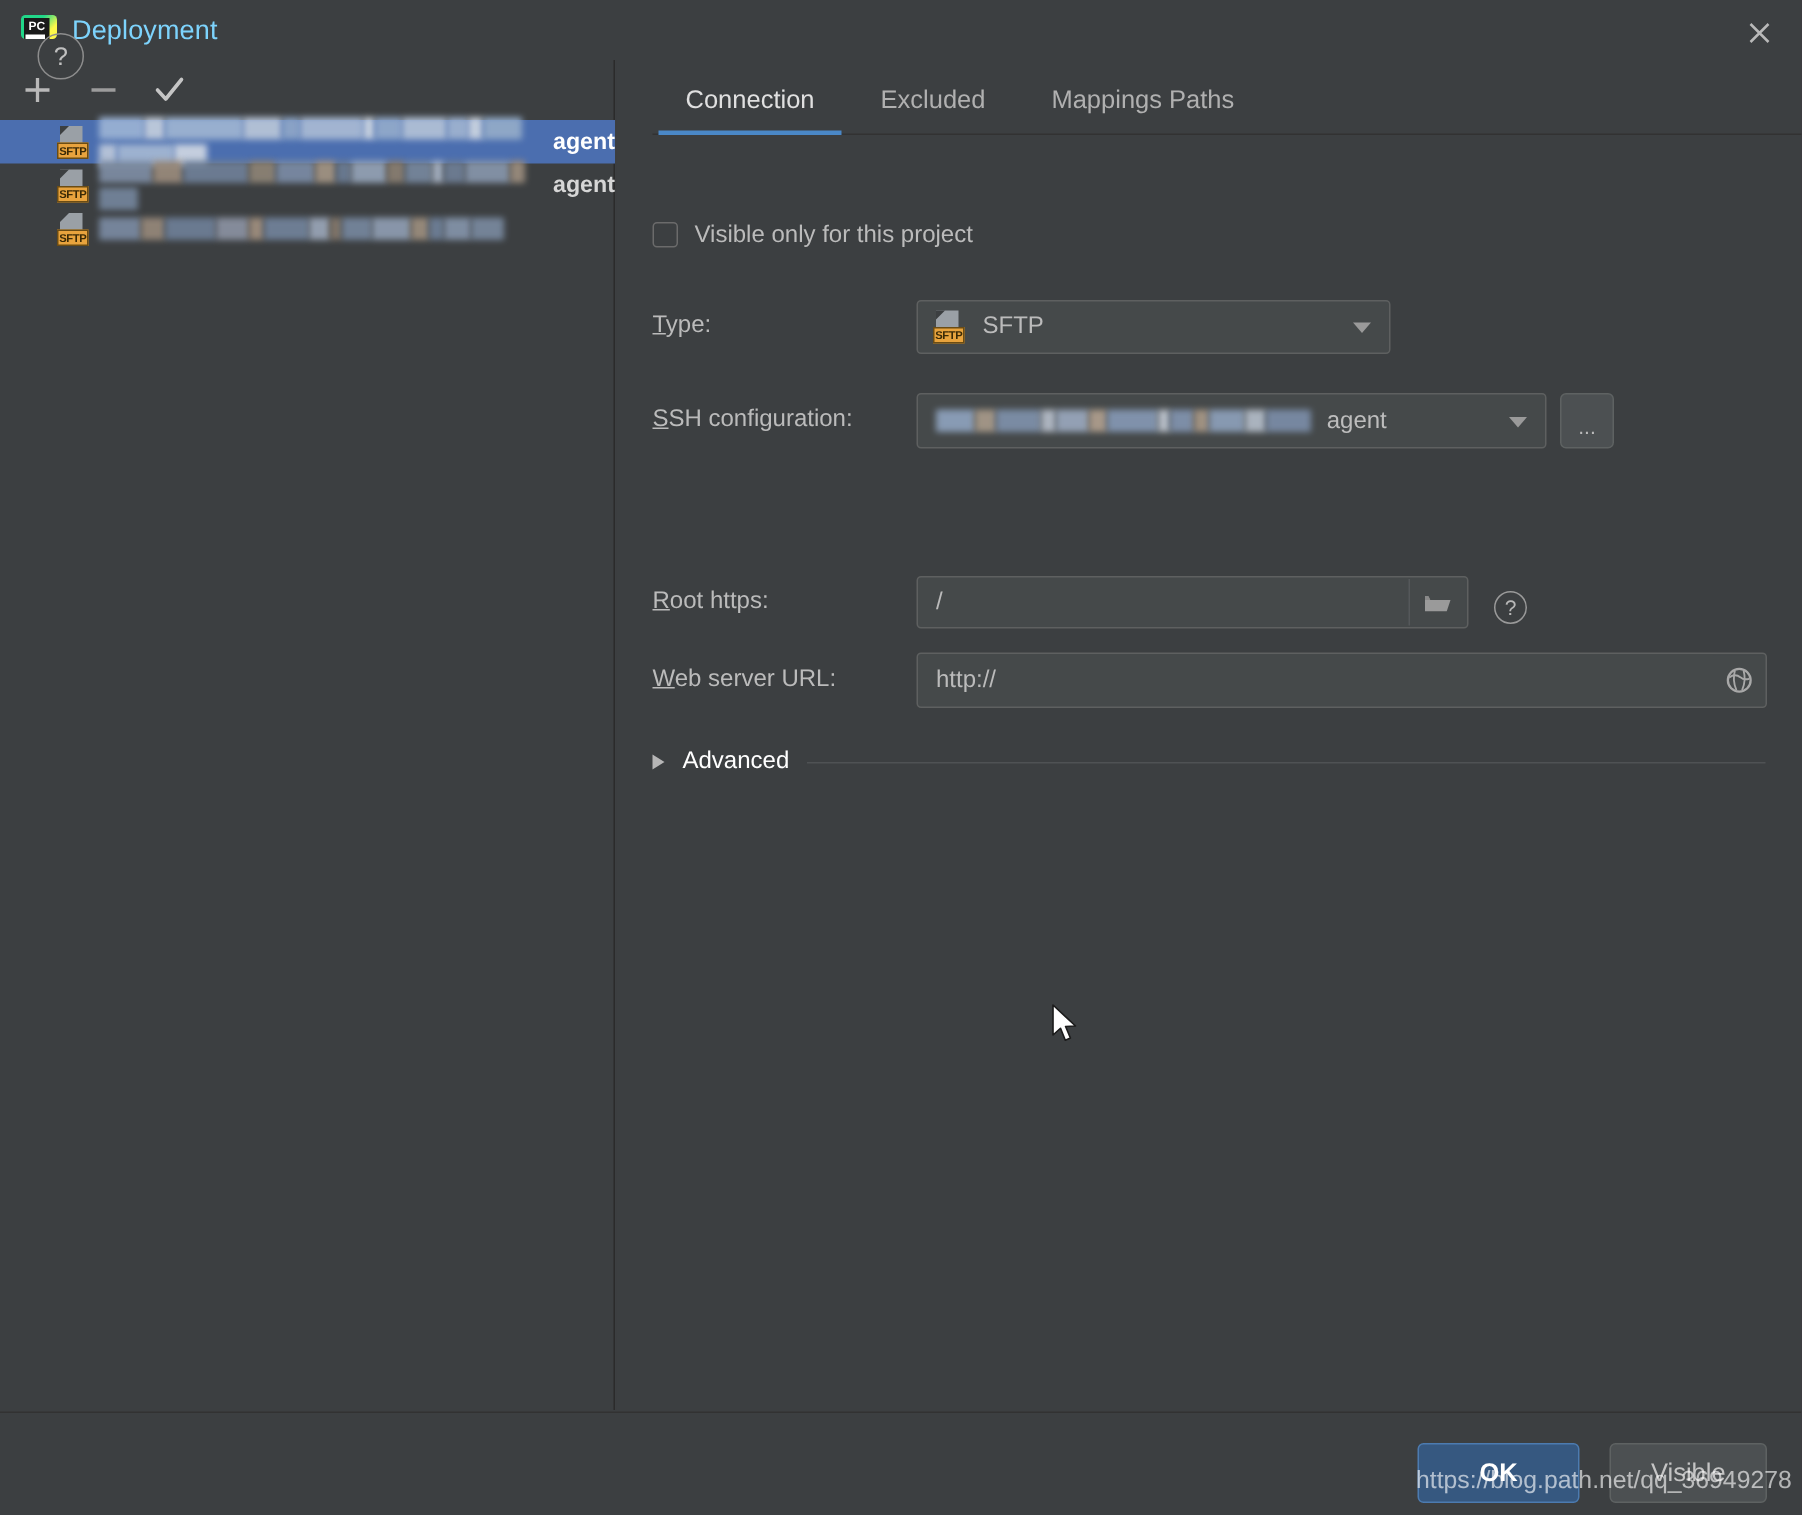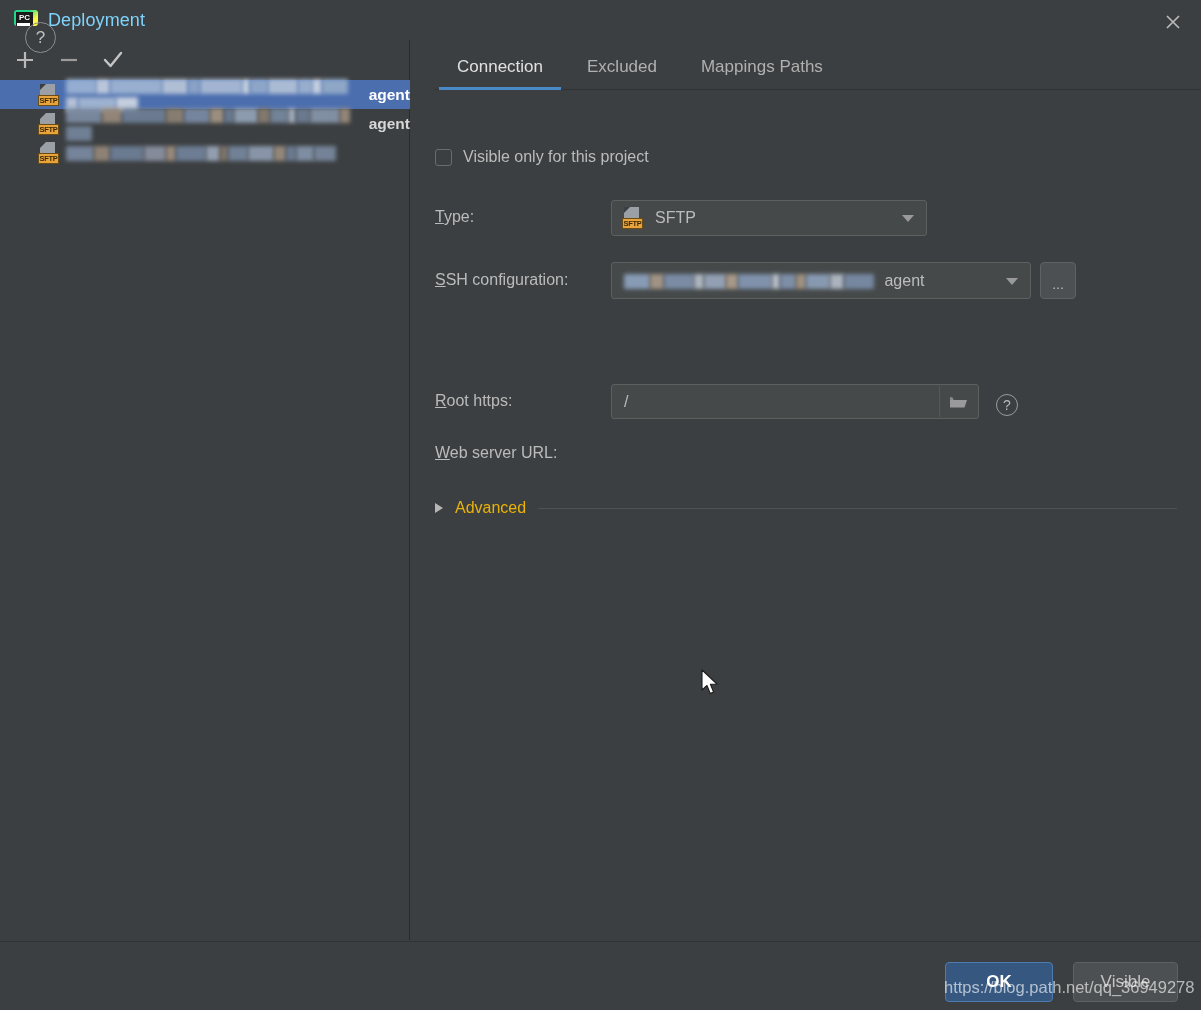--- a/index.html
+++ b/index.html
@@ -146,21 +146,21 @@
     left: 4px; right: 4px; bottom: -1px; height: 3px;
     background: #4a88c7;
   }
 
   .form {
     position: absolute; left: 0; top: 50px; width: 790px; height: 850px;
   }
 
   .check-row {
     position: absolute; left: 24px; top: 58px;
-    display: flex; align-items: flex-end; gap: 11px;
+    display: flex; align-items: flex-start; gap: 11px;
     cursor: pointer;
   }
   .checkbox {
     width: 17px; height: 17px;
     border: 1px solid #6b6b6b; border-radius: 3px;
     background: #3c3f41;
   }
   .check-label { font-size: 16px; color: #bbbbbb; }
 
   .field-label {
@@ -233,21 +233,21 @@
     width: 742px; height: 24px;
     display: flex; align-items: center; gap: 12px;
     cursor: pointer;
   }
   .advanced .tri {
     width: 0; height: 0;
     border-top: 5.5px solid transparent;
     border-bottom: 5.5px solid transparent;
     border-left: 8px solid #b6b6b6;
   }
-  .advanced .atext { font-size: 16px; color: #eab308; }
+  .advanced .atext { font-size: 16px; color: #ffffff; }
   .advanced .line { flex: 1; height: 1px; background: #4f5254; }
 
   
   .bottom-bar {
     position: absolute; left: 0; top: 941px; width: 1201px; height: 69px;
     background: #3c3f41;
     border-top: 1px solid #323232;
   }
   .help-btn-bottom {
     position: absolute; left: 25px; top: 22px;
@@ -415,20 +415,31 @@
             <path d="M1 3.5 L1 13.5 L15.5 13.5 L18 6 L4.5 6 L3.3 3.5 Z" fill="#9a9a9a"></path>
             <path d="M1 3.5 L1 6 L4.5 6 L3.3 3.5 Z" fill="#8a8a8a"></path>
           </svg>
         </span>
       </div>
       <div class="help-circle" style="left:585px; top:304px;">?</div>
 
       <div class="field-label" style="left:24px; top:354px;">
         <span class="mn">W</span><span>eb server URL:</span>
       </div>
+      <div class="textfield" style="left:200px; top:345px; width:567px; height:37px;">
+        <span class="tf-value">http://</span>
+        <span class="inline-icon-btn" style="border-left:none; width:34px;">
+          <svg width="19" height="19" viewBox="0 0 20 20">
+            <circle cx="10" cy="10" r="8" fill="none" stroke="#a8a8a8" stroke-width="1.6"></circle>
+            <path d="M3 8 Q7 5 11 8 Q13 10 17 9" fill="none" stroke="#a8a8a8" stroke-width="1.3"></path>
+            <path d="M7 3 Q5 10 8 17" fill="none" stroke="#a8a8a8" stroke-width="1.3"></path>
+            <path d="M13 3 Q15 10 12 17" fill="none" stroke="#a8a8a8" stroke-width="1.3"></path>
+          </svg>
+        </span>
+      </div>
 
       <div class="advanced">
         <span class="tri"></span>
         <span class="atext">Advanced</span>
         <span class="line"></span>
       </div>
 
     </div>
   </div>
 

